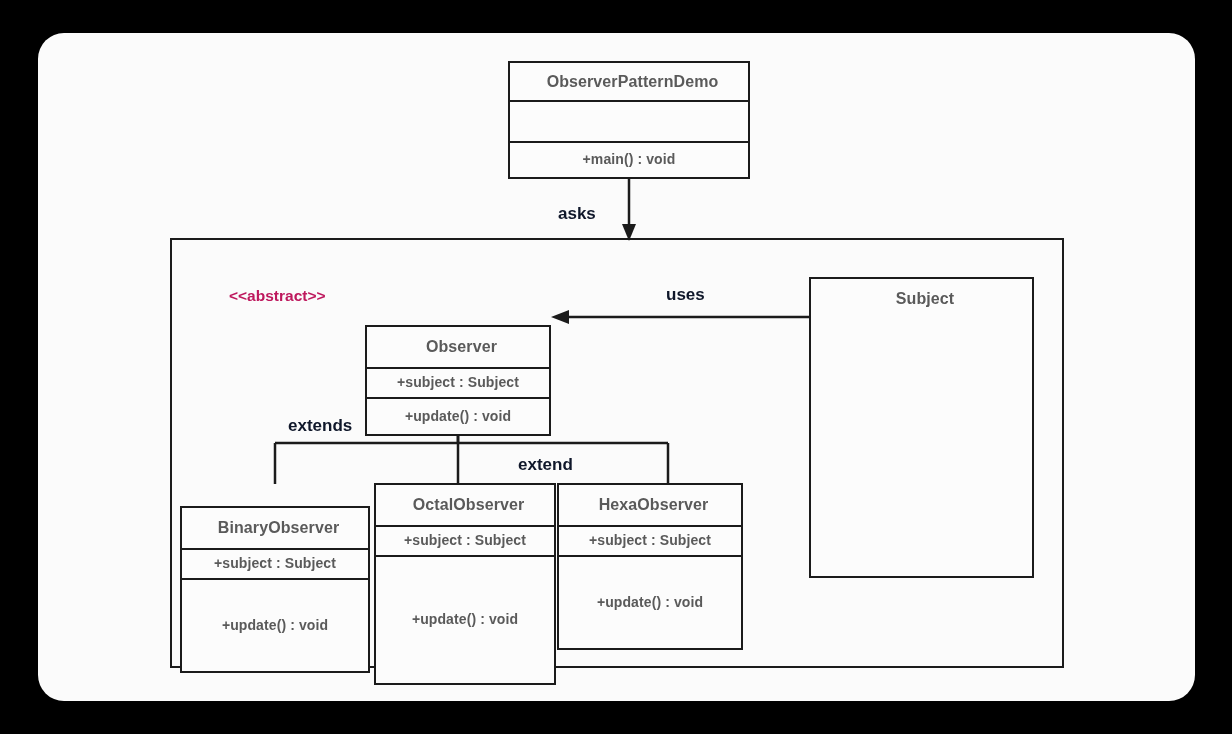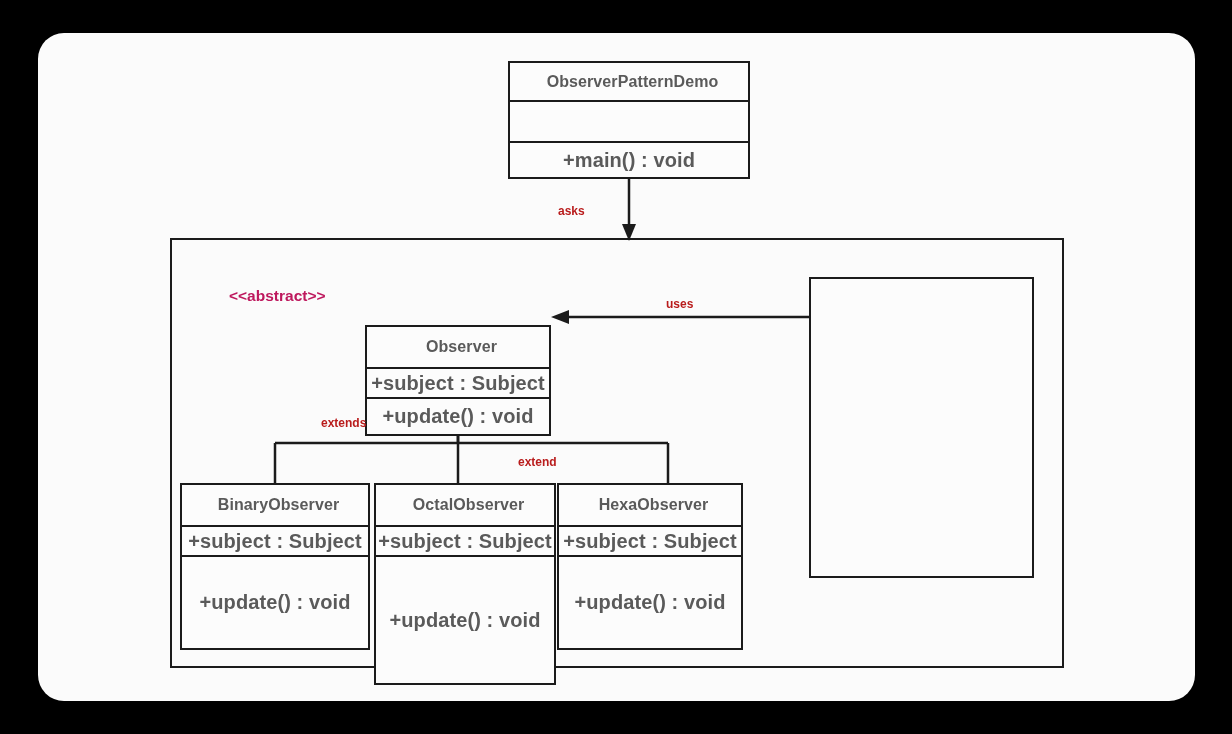--- a/index.html
+++ b/index.html
@@ -34,21 +34,21 @@
   }
   .compartment {
     box-sizing: border-box;
     display: flex;
     flex-direction: column;
     align-items: center;
     justify-content: center;
     text-align: center;
     color: #5a5a5a;
     font-weight: bold;
-    font-size: 20px;
+    font-size: 14px;
     letter-spacing: 0.1px;
     line-height: 1.25;
     padding: 2px 4px;
   }
   .compartment.divider-top {
     border-top: 2.5px solid #1b1b1b;
   }
   .compartment .member {
     white-space: nowrap;
   }
@@ -57,23 +57,23 @@
     padding-left: 11px;
   }
   .pkg-frame {
     position: absolute;
     border: 2.5px solid #1b1b1b;
     box-sizing: border-box;
     background: transparent;
   }
   .edge-label {
     position: absolute;
-    color: #b91c1c;
+    color: #0f172a;
     font-weight: bold;
-    font-size: 12px;
+    font-size: 17px;
     white-space: nowrap;
   }
   .stereotype {
     position: absolute;
     color: #be185d;
     font-weight: bold;
     font-size: 15.5px;
     white-space: nowrap;
   }
   svg.connectors {
@@ -124,30 +124,31 @@
     <div class="uml-box" style="left:327px; top:244px; width:186px; height:111px;margin-top:48px;">
       <div class="compartment class-name" style="height:40px;">Observer</div>
       <div class="compartment divider-top" style="height:30px;">
         <div class="member">+subject : Subject</div>
       </div>
       <div class="compartment divider-top" style="flex:1;">
         <div class="member">+update() : void</div>
       </div>
     </div>
 
-    <div class="edge-label" style="left:628px; top:264px;">uses</div>
+    <div class="edge-label" style="left:628px; top:252px;">uses</div>
 
     <div class="uml-box" style="left:771px; top:244px; width:225px; height:301px;">
+      <div class="compartment class-name" style="height:40px;">Subject</div>
     </div>
 
-    <div class="edge-label" style="left:250px; top:383px;margin-left:33px;">extends</div>
+    <div class="edge-label" style="left:250px; top:383px;">extends</div>
 
     <div class="edge-label" style="left:440px; top:422px;margin-left:40px;">extend</div>
 
-    <div class="uml-box" style="left:142px; top:450px; width:190px; height:167px;">
+    <div class="uml-box" style="left:142px; top:473px; width:190px; height:167px;">
       <div class="compartment class-name" style="height:40px;">BinaryObserver</div>
       <div class="compartment divider-top" style="height:30px;">
         <div class="member">+subject : Subject</div>
       </div>
       <div class="compartment divider-top" style="flex:1;">
         <div class="member">+update() : void</div>
       </div>
     </div>
 
     <div class="uml-box" style="left:336px; top:450px; width:182px; height:202px;">

